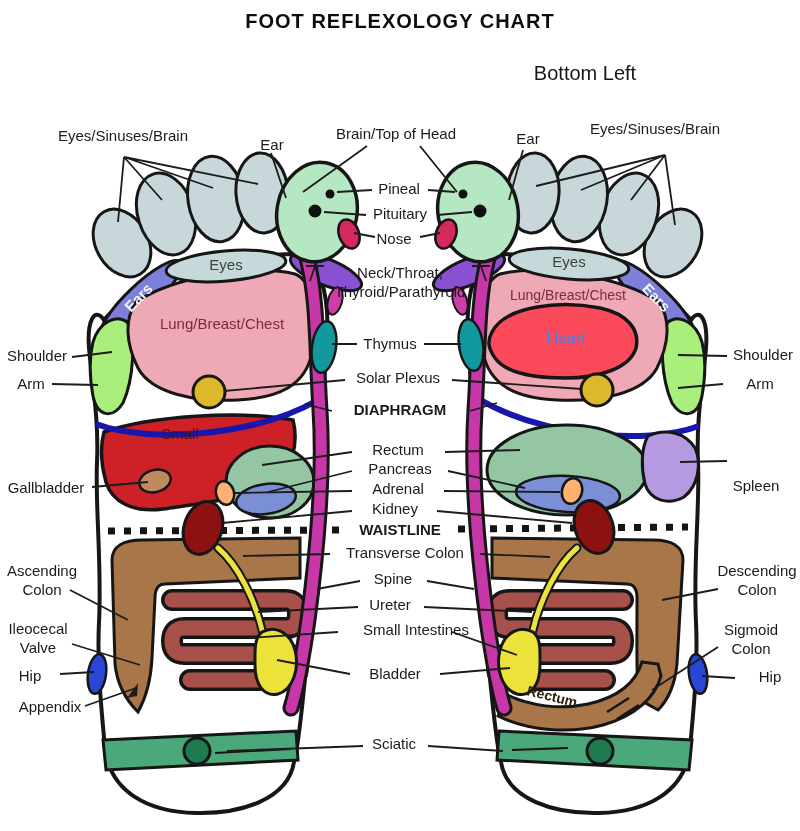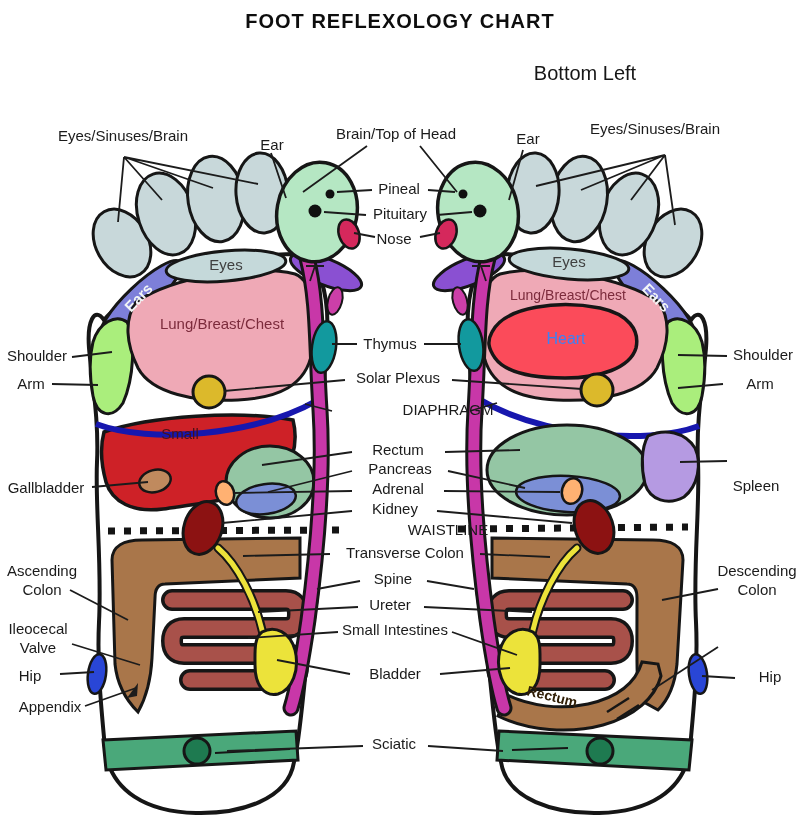--- a/index.html
+++ b/index.html
@@ -2,21 +2,21 @@
 <html><head>
 <meta charset="utf-8">
 <style>
   html,body{margin:0;padding:0;background:#fff;}
   #stage{position:relative;width:800px;height:831px;background:#fff;overflow:hidden;
          font-family:"Liberation Sans","DejaVu Sans",sans-serif;color:#1b1b1b;}
   #chart-svg{position:absolute;left:0;top:0;}
   .lbl{position:absolute;transform:translate(-50%,-50%);white-space:nowrap;
        font-size:15px;line-height:1.25;text-align:center;color:#1b1b1b;}
   .wrap{white-space:normal;}
-  .b{font-weight:normal;margin-left:48px;}
+  .b{font-weight:bold;}
   .title{font-size:20px;font-weight:800;letter-spacing:1px;color:#0d0d0d;}
   .heading{font-size:20px;color:#161616;}
   .organ-txt{color:#7c2b3c;}
   .dark-red{color:#3b82f6;font-size:16px;}
   .liver-txt{color:#4c1015;}
   .white-txt{color:#f2f6f6;font-weight:bold;}
   .band-txt{color:#404040;}
   .rectum-txt{color:#2f1d05;font-weight:bold;transform:translate(-50%,-50%) rotate(14deg);}
   .rot-l{transform:translate(-50%,-50%) rotate(-46deg);}
   .rot-r{transform:translate(-50%,-50%) rotate(46deg);}
@@ -174,20 +174,21 @@
 <div class="lbl heading" style="left:585px;top:73px;">Bottom Left</div>
 
 <div class="lbl" style="left:123px;top:136px;">Eyes/Sinuses/Brain</div>
 <div class="lbl" style="left:272px;top:145px;">Ear</div>
 <div class="lbl" style="left:396px;top:134px;">Brain/Top of Head</div>
 <div class="lbl" style="left:528px;top:139px;">Ear</div>
 <div class="lbl" style="left:655px;top:129px;">Eyes/Sinuses/Brain</div>
 <div class="lbl" style="left:399px;top:189px;">Pineal</div>
 <div class="lbl" style="left:400px;top:214px;">Pituitary</div>
 <div class="lbl" style="left:394px;top:239px;">Nose</div>
+<div class="lbl wrap" style="left:400px;top:283px;width:170px;">Neck/Throat, Thyroid/Parathyroid</div>
 
 <div class="lbl band-txt" style="left:226px;top:265px;">Eyes</div>
 <div class="lbl band-txt" style="left:569px;top:262px;">Eyes</div>
 <div class="lbl white-txt rot-l" style="left:139px;top:298px;">Ears</div>
 <div class="lbl white-txt rot-r" style="left:656px;top:298px;">Ears</div>
 
 <div class="lbl organ-txt" style="left:222px;top:324px;">Lung/Breast/Chest</div>
 <div class="lbl organ-txt sm" style="left:568px;top:296px;">Lung/Breast/Chest</div>
 <div class="lbl dark-red" style="left:566px;top:339px;">Heart</div>
 <div class="lbl liver-txt" style="left:180px;top:434px;">Small</div>
@@ -203,24 +204,25 @@
 <div class="lbl" style="left:756px;top:486px;text-align:center;">Spleen</div>
 <div class="lbl" style="left:46px;top:488px;">Gallbladder</div>
 <div class="lbl" style="left:398px;top:450px;">Rectum</div>
 <div class="lbl" style="left:400px;top:469px;">Pancreas</div>
 <div class="lbl" style="left:398px;top:489px;">Adrenal</div>
 <div class="lbl" style="left:395px;top:509px;">Kidney</div>
 <div class="lbl b" style="left:400px;top:530px;">WAISTLINE</div>
 <div class="lbl" style="left:405px;top:553px;">Transverse Colon</div>
 <div class="lbl" style="left:393px;top:579px;">Spine</div>
 <div class="lbl" style="left:390px;top:605px;">Ureter</div>
-<div class="lbl" style="left:395px;top:630px;">Small Intestines</div>
+<div class="lbl" style="left:416px;top:630px;">Small Intestines</div>
 <div class="lbl wrap" style="left:42px;top:581px;width:96px;">Ascending Colon</div>
 <div class="lbl wrap" style="left:38px;top:639px;width:92px;">Ileocecal Valve</div>
 <div class="lbl" style="left:30px;top:676px;">Hip</div>
 <div class="lbl" style="left:50px;top:707px;">Appendix</div>
 <div class="lbl" style="left:395px;top:674px;">Bladder</div>
 <div class="lbl wrap" style="left:757px;top:581px;width:112px;">Descending Colon</div>
+<div class="lbl wrap" style="left:751px;top:640px;width:90px;">Sigmoid Colon</div>
 <div class="lbl" style="left:770px;top:677px;">Hip</div>
 <div class="lbl" style="left:394px;top:744px;">Sciatic</div>
 
 
 </div>
 
 </body></html>

